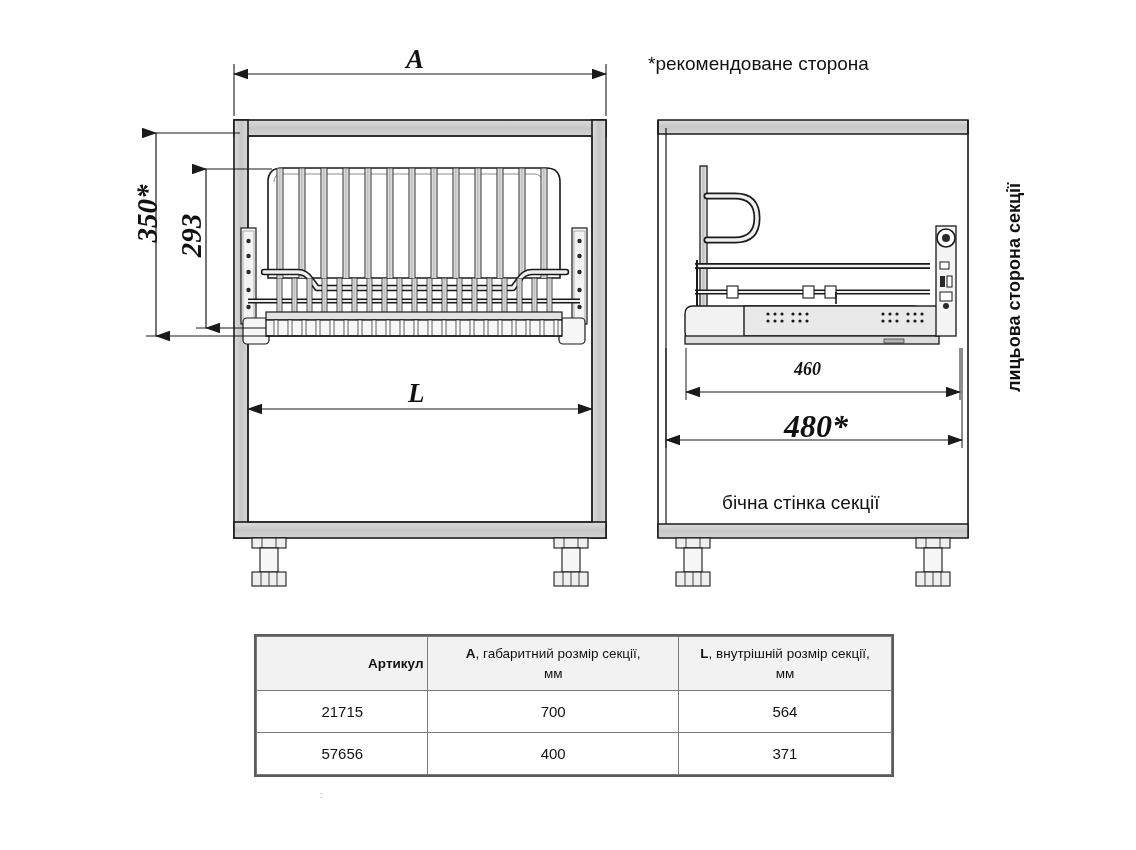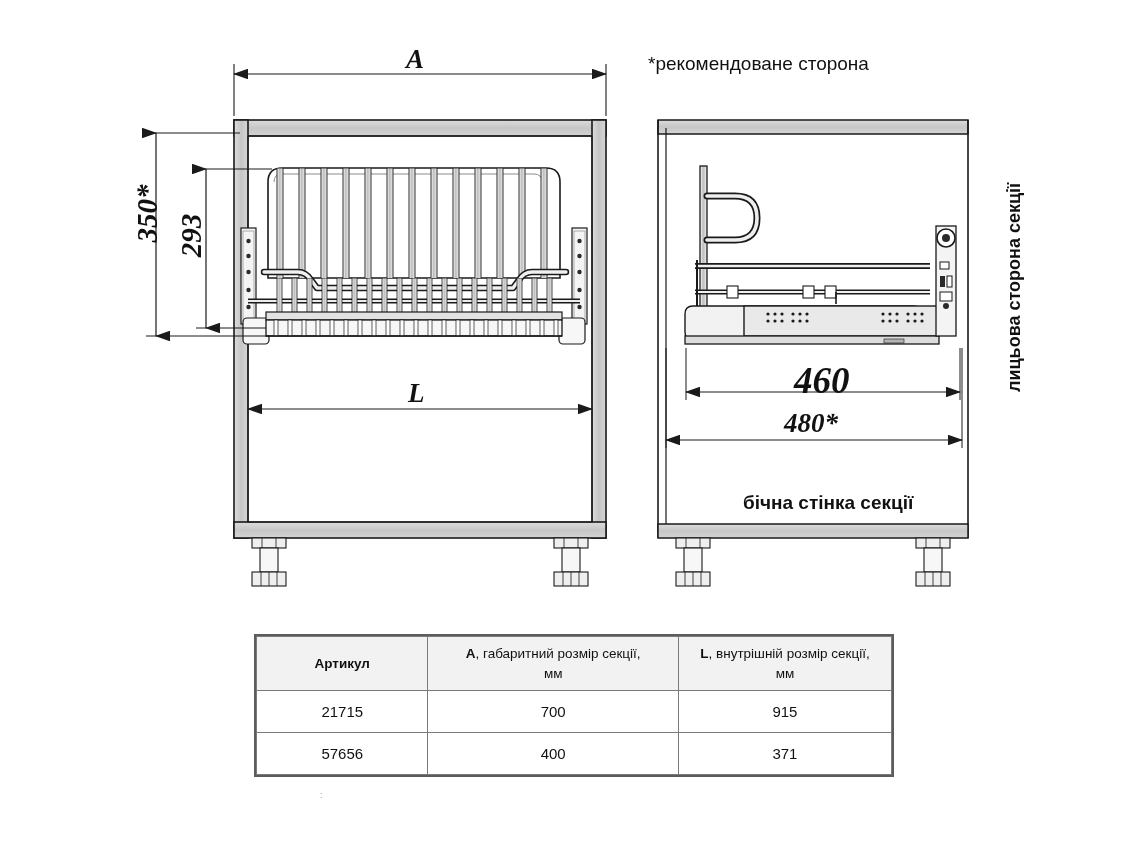--- a/index.html
+++ b/index.html
@@ -29,21 +29,21 @@
     white-space: nowrap;
     user-select: none;
   }
   .note {
     position: absolute;
     font-family: "Liberation Sans", sans-serif;
     font-size: 19px;
     color: #111;
     white-space: nowrap;
   }
-  .note-bold { font-weight: bold; margin-left: 21px; }
+  .note-bold { font-weight: normal; }
   .vert-note {
     position: absolute;
     font-family: "Liberation Sans", sans-serif;
     font-size: 18px;
     font-weight: bold;
     color: #111;
     white-space: nowrap;
     transform-origin: 0 0;
     transform: rotate(-90deg);
   }
@@ -63,21 +63,21 @@
     color: #111;
     padding: 2px 4px;
   }
   #spec-table thead th {
     background: #f2f2f2;
     font-size: 13.5px;
     font-weight: bold;
     height: 54px;
     line-height: 1.45;
   }
-  #spec-table thead th.c0 { width: 180px; }
+  #spec-table thead th.c0 { width: 180px; text-align: right; }
   #spec-table thead th.c1 { width: 264px; font-weight: normal; }
   #spec-table thead th.c2 { width: 224px; font-weight: normal; }
   #spec-table thead th .lead { font-weight: bold; }
   #spec-table tbody td {
     height: 42px;
     font-size: 15px;
     background: #ffffff;
   }
   #spec-table { outline: 2px solid #5c5c5c; }
   .tiny-mark {
@@ -412,23 +412,23 @@
   </svg>
 
   <div class="dimtext" style="left:406px; top:44px; font-size:27px;">A</div>
 
   <div class="dimtext" style="left:408px; top:378px; font-size:27px;">L</div>
 
   <div class="dimtext" style="left:118px; top:197px; font-size:29px; transform-origin:center; transform:rotate(-90deg);">350*</div>
 
   <div class="dimtext" style="left:170px; top:219px; font-size:29px; transform-origin:center; transform:rotate(-90deg);">293</div>
 
-  <div class="dimtext" style="left:794px; top:359px; font-size:37px;">460</div>
-
-  <div class="dimtext" style="left:784px; top:408px; font-size:27px;">480*</div>
+  <div class="dimtext" style="left:794px; top:359px; font-size:18px;">460</div>
+
+  <div class="dimtext" style="left:784px; top:408px; font-size:32px;">480*</div>
 
   <div class="note" style="left:648px; top:53px;">*рекомендоване сторона</div>
 
   <div class="note note-bold" style="left:722px; top:492px;">бічна стінка секції</div>
 
   <div class="vert-note" style="left:1004px; top:392px;">лицьова сторона секції</div>
 
   <table id="spec-table">
     <thead>
       <tr>
@@ -440,21 +440,21 @@
         <th class="c2">
           <span class="lead">L</span><span>, внутрішній розмір секції,</span><br>
           <span>мм</span>
         </th>
       </tr>
     </thead>
     <tbody>
       <tr>
         <td>21715</td>
         <td>700</td>
-        <td>915</td>
+        <td>564</td>
       </tr>
       <tr>
         <td>57656</td>
         <td>400</td>
         <td>371</td>
       </tr>
     </tbody>
   </table>
 
   <div class="tiny-mark">:</div>

